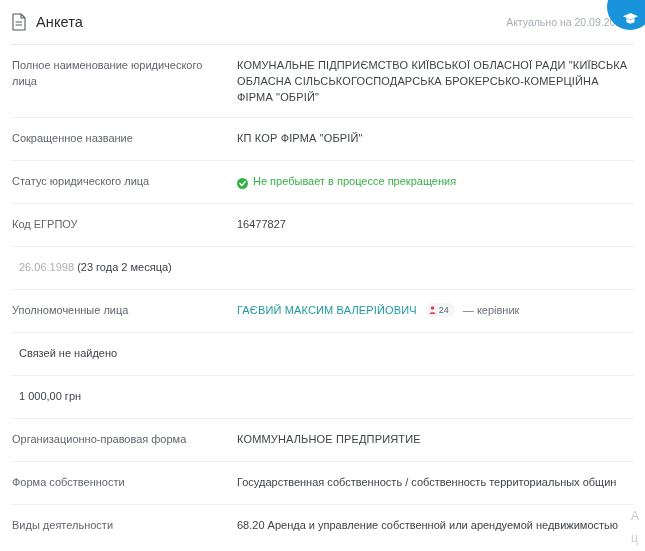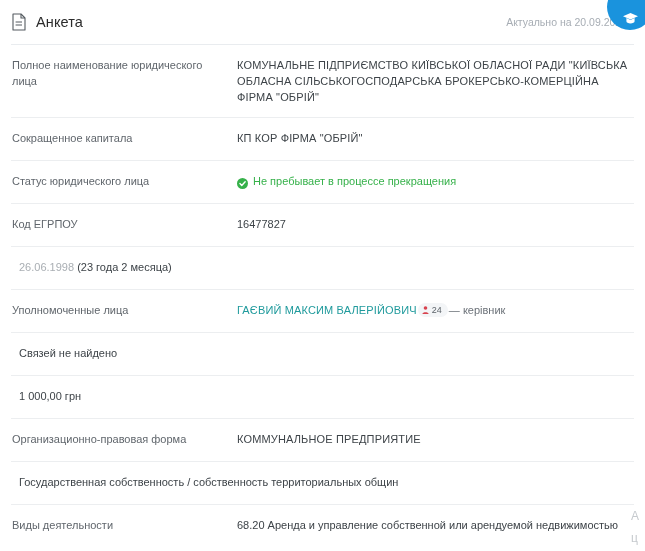--- a/index.html
+++ b/index.html
@@ -126,21 +126,21 @@
 
   
   .date-main { color: #a9aeb3; }
   .date-paren { color: #3d4348; }
 
   
   .person-line {
     display: flex;
     align-items: center;
     flex-wrap: wrap;
-    gap: 1px;
+    gap: 8px;
   }
   .person-link {
     color: #1f9a9c;
     text-decoration: none;
     letter-spacing: .15px;
     cursor: pointer;
   }
   .count-badge {
     display: inline-flex;
     align-items: center;
@@ -205,21 +205,21 @@
 <div class="header-divider"></div>
 
 <div class="info-table">
 
   <div class="info-row">
     <div class="row-label">Полное наименование юридического лица</div>
     <div class="row-value value-upper">КОМУНАЛЬНЕ ПІДПРИЄМСТВО КИЇВСЬКОЇ ОБЛАСНОЇ РАДИ "КИЇВСЬКА ОБЛАСНА СІЛЬСЬКОГОСПОДАРСЬКА БРОКЕРСЬКО-КОМЕРЦІЙНА ФІРМА "ОБРІЙ"</div>
   </div>
 
   <div class="info-row">
-    <div class="row-label">Сокращенное капитала</div>
+    <div class="row-label">Сокращенное название</div>
     <div class="row-value value-upper">КП КОР ФІРМА "ОБРІЙ"</div>
   </div>
 
   <div class="info-row">
     <div class="row-label">Статус юридического лица</div>
     <div class="row-value">
       <span class="status-line">
         <span>
           <svg class="check-icon" viewBox="0 0 12 12">
             <circle cx="6" cy="6" r="6" fill="#36b14a"></circle>
@@ -269,20 +269,21 @@
   <div class="info-row">
     <div class="row-value">1 000,00 грн</div>
   </div>
 
   <div class="info-row">
     <div class="row-label">Организационно-правовая форма</div>
     <div class="row-value value-upper">КОММУНАЛЬНОЕ ПРЕДПРИЯТИЕ</div>
   </div>
 
   <div class="info-row">
+    <div class="row-label">Форма собственности</div>
     <div class="row-value">Государственная собственность / собственность территориальных общин</div>
   </div>
 
   <div class="info-row">
     <div class="row-label">Виды деятельности</div>
     <div class="row-value">68.20 Аренда и управление собственной или арендуемой недвижимостью</div>
   </div>
 
 </div>
 

